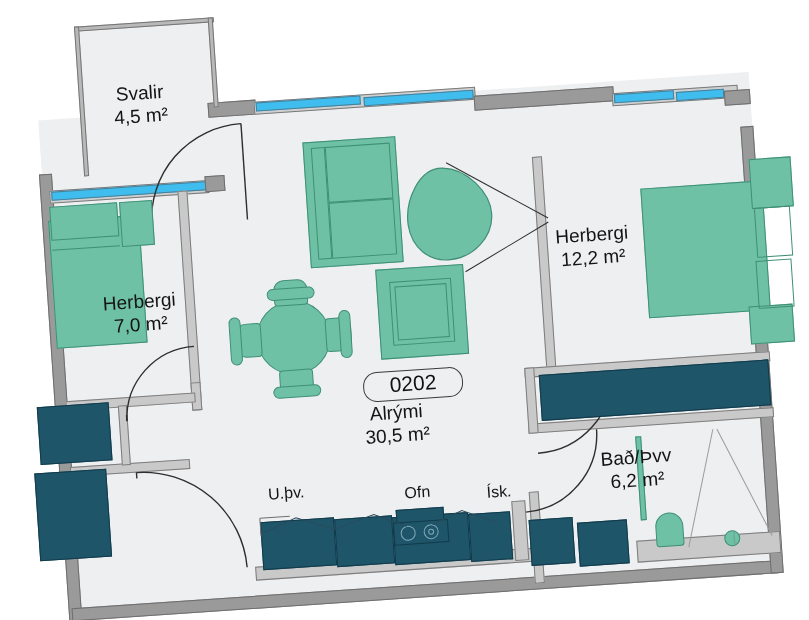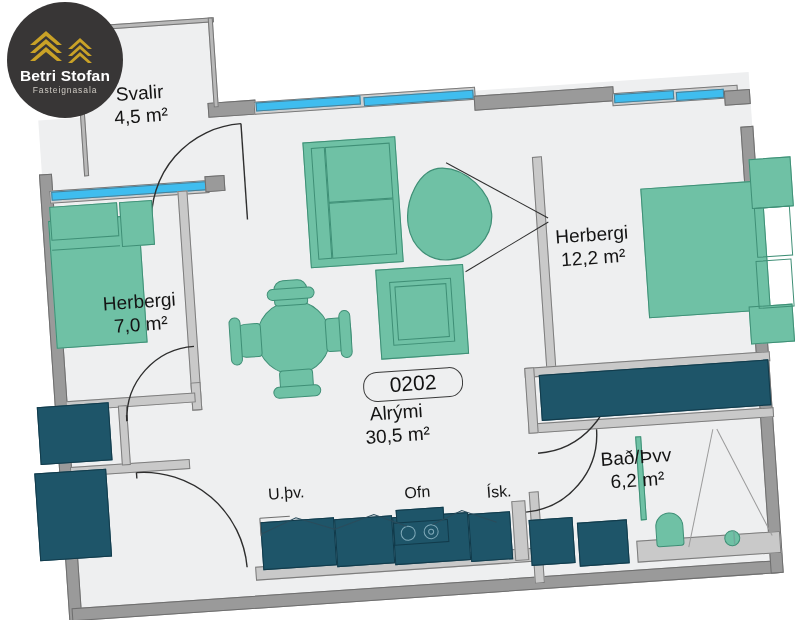--- a/index.html
+++ b/index.html
@@ -218,28 +218,14 @@
       <span class="a">Bað/Þvv</span>
       <span class="a">6,2 m²</span>
     </div>
 
     <div class="lblsm" style="left:256px;top:475px;">U.þv.</div>
     <div class="lblsm" style="left:392px;top:483px;">Ofn</div>
     <div class="lblsm" style="left:474px;top:488px;">Ísk.</div>
 
   </div>
 
-  <div id="logo">
-    <svg class="chev" viewBox="0 0 74 40">
-      <g fill="#c9a227">
-        <polygon points="2,20 18,6 34,20 29,20 18,11 7,20"></polygon>
-        <polygon points="2,28 18,14 34,28 29,28 18,19 7,28"></polygon>
-        <polygon points="2,36 18,22 34,36 29,36 18,27 7,36"></polygon>
-        <polygon points="40,24 52,13 64,24 60,24 52,17 44,24"></polygon>
-        <polygon points="40,31 52,20 64,31 60,31 52,24 44,31"></polygon>
-        <polygon points="40,38 52,27 64,38 60,38 52,31 44,38"></polygon>
-      </g>
-    </svg>
-    <div class="nm">Betri Stofan</div>
-    <div class="sub">Fasteignasala</div>
-  </div>
 
 </div>
 
 </body></html>

